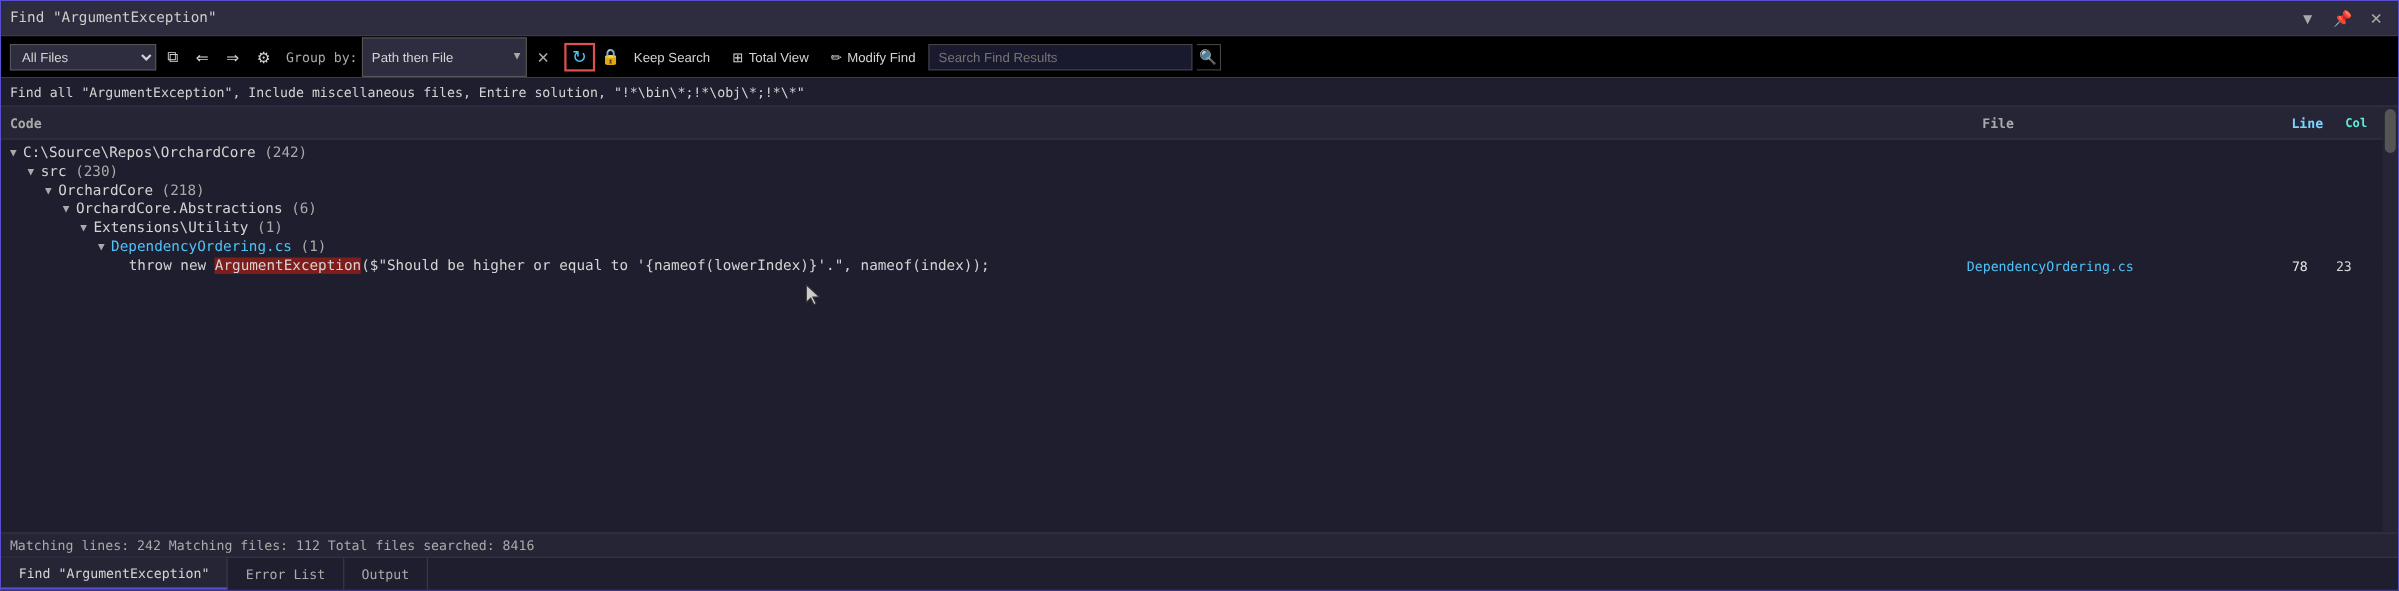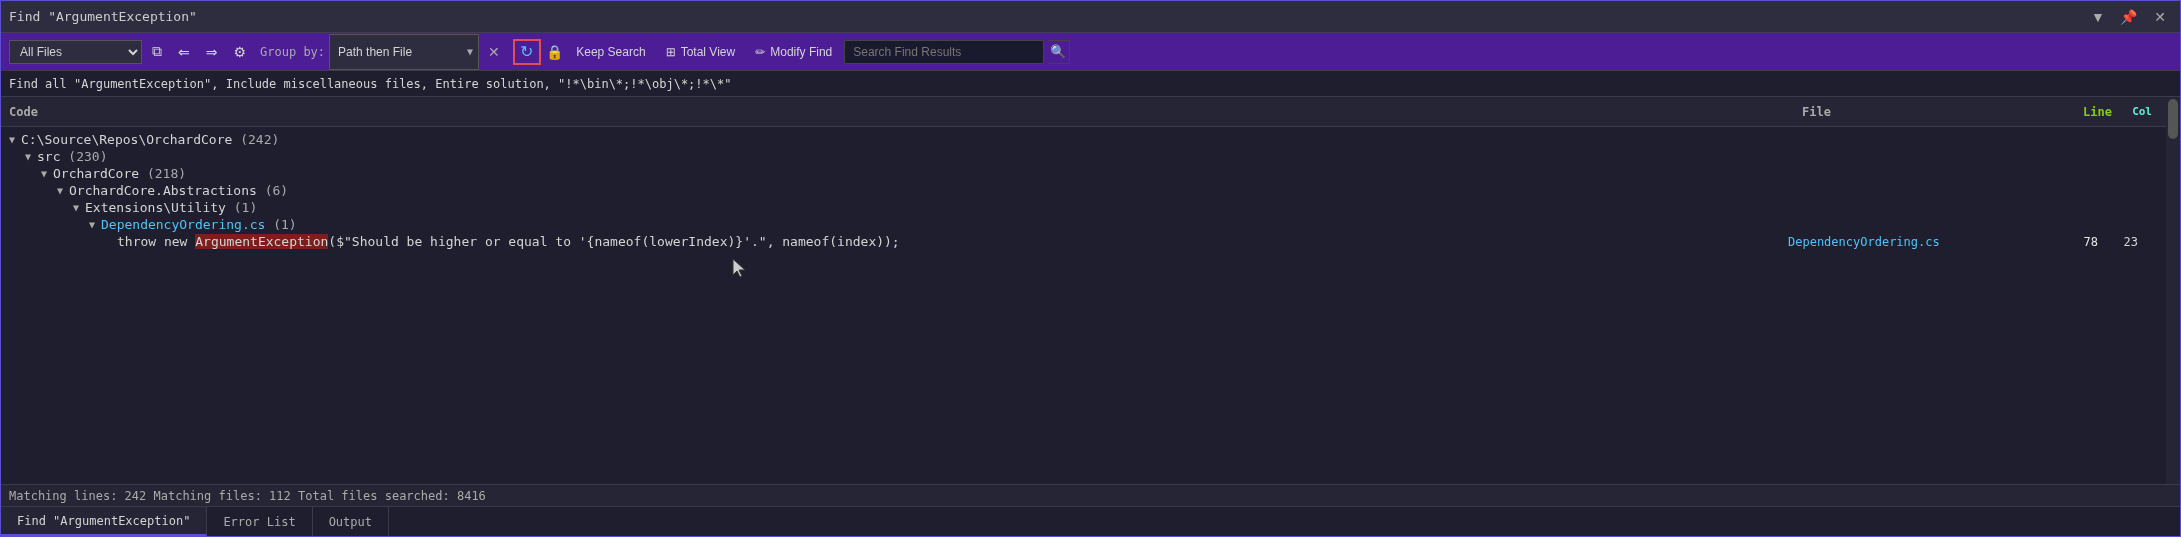--- a/index.html
+++ b/index.html
@@ -52,21 +52,21 @@
       background: none;
       border: none;
       color: #aaaaaa;
       font-size: 14px;
       cursor: pointer;
       padding: 2px 6px;
       line-height: 1;
     }
 
     .toolbar {
-      background: #4c1d95;
+      background: #000000;
       display: flex;
       align-items: center;
       padding: 4px 8px;
       gap: 4px;
       height: 38px;
       border-bottom: 1px solid #3a3a4a;
       flex-shrink: 0;
     }
 
     .toolbar-select {
@@ -164,21 +164,21 @@
       white-space: nowrap;
     }
 
     .search-find-results {
       background: #1a1a2e;
       color: #888;
       border: 1px solid #444;
       padding: 2px 8px;
       font-size: 12px;
       height: 24px;
-      width: 200px;
+      width: 240px;
       outline: none;
     }
 
     .search-icon-btn {
       background: none;
       border: 1px solid #444;
       border-left: none;
       color: #888;
       height: 24px;
       width: 22px;
@@ -230,21 +230,21 @@
       width: 250px;
       font-size: 12px;
       color: #aaaaaa;
       font-weight: bold;
       text-align: left;
     }
 
     .col-line {
       width: 60px;
       font-size: 12px;
-      color: #84cc16;
+      color: #7dd3fc;
       font-weight: bold;
       text-align: right;
     }
 
     .col-col {
       width: 60px;
       font-size: 11px;
       color: #5eead4;
       font-weight: bold;
       text-align: right;

